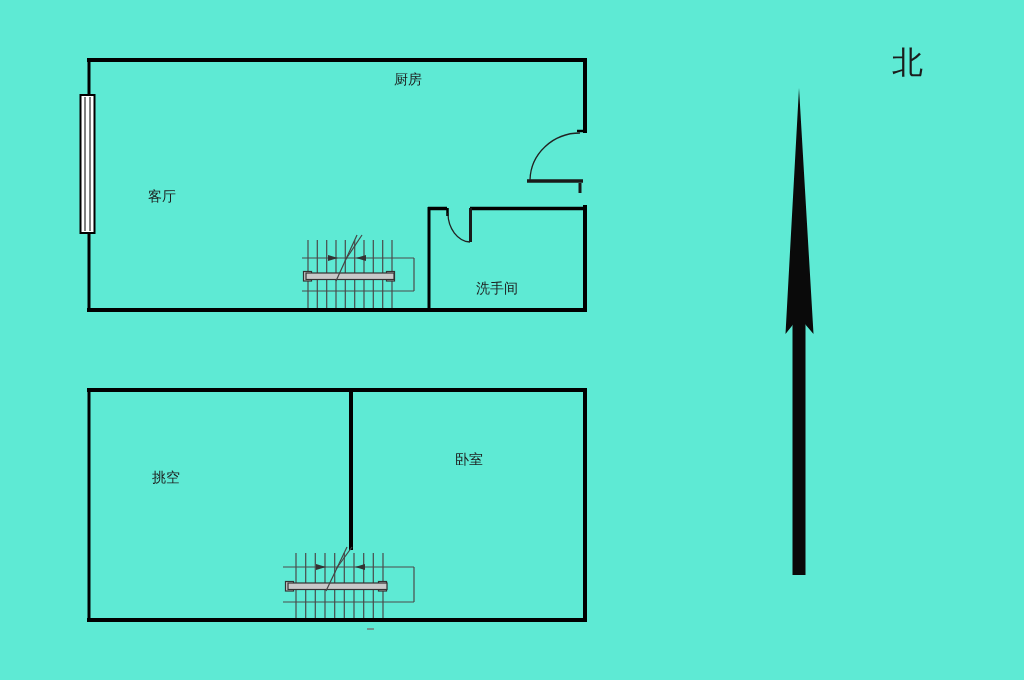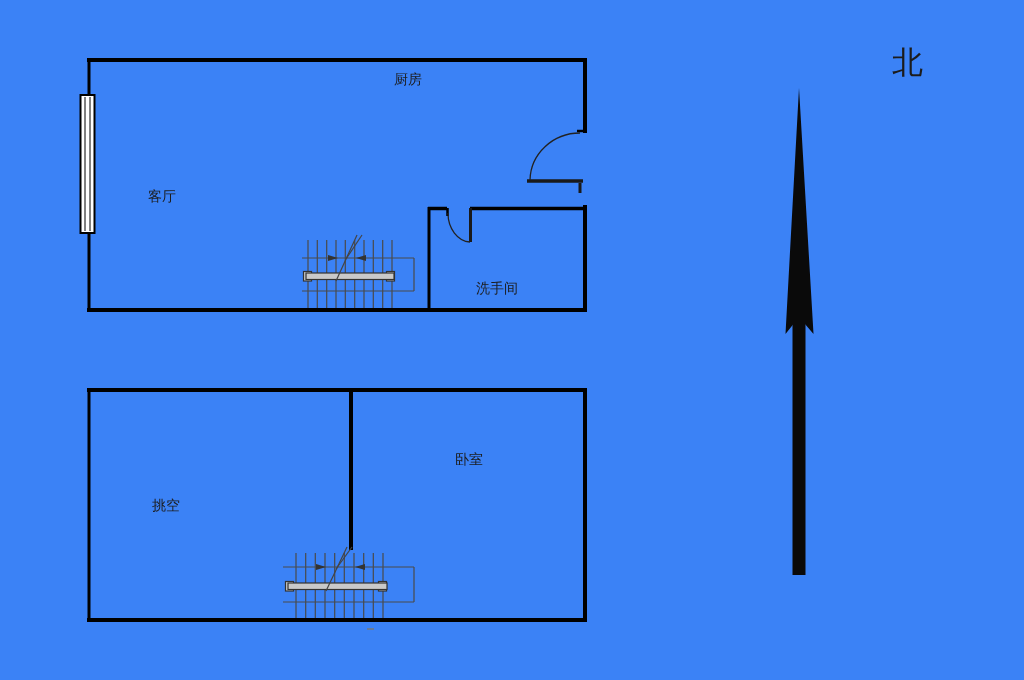--- a/index.html
+++ b/index.html
@@ -1,19 +1,19 @@
 <!DOCTYPE html>
 <html><head>
 <meta charset="utf-8">
 <style>
   html,body{margin:0;padding:0;background:#ffffff;}
   .canvas{
     position:relative;
     width:1024px;height:680px;
-    background:#3b82f6;
+    background:#5eead4;
     font-family:"Liberation Sans","DejaVu Sans",sans-serif;
     overflow:hidden;
   }
   .canvas svg{position:absolute;left:0;top:0;}
   .room-label{
     position:absolute;
     font-size:14px;
     line-height:16px;
     color:#1c1c1c;
     white-space:nowrap;
@@ -144,18 +144,18 @@
 
     <g fill="#0a0a0a">
       <polygon points="799,88 813.5,334 799,317 785.5,334"></polygon>
       <rect x="792.5" y="316" width="13" height="259"></rect>
     </g>
   </svg>
 
   <div class="room-label" style="left:394px;top:71px;">厨房</div>
   <div class="room-label" style="left:148px;top:188px;">客厅</div>
   <div class="room-label" style="left:476px;top:280px;">洗手间</div>
-  <div class="room-label" style="left:152px;top:469px;margin-top:28px;">挑空</div>
+  <div class="room-label" style="left:152px;top:469px;">挑空</div>
   <div class="room-label" style="left:455px;top:451px;text-align:center;">卧室</div>
 
   <div class="north-label">北</div>
 
 </div>
 
 </body></html>

